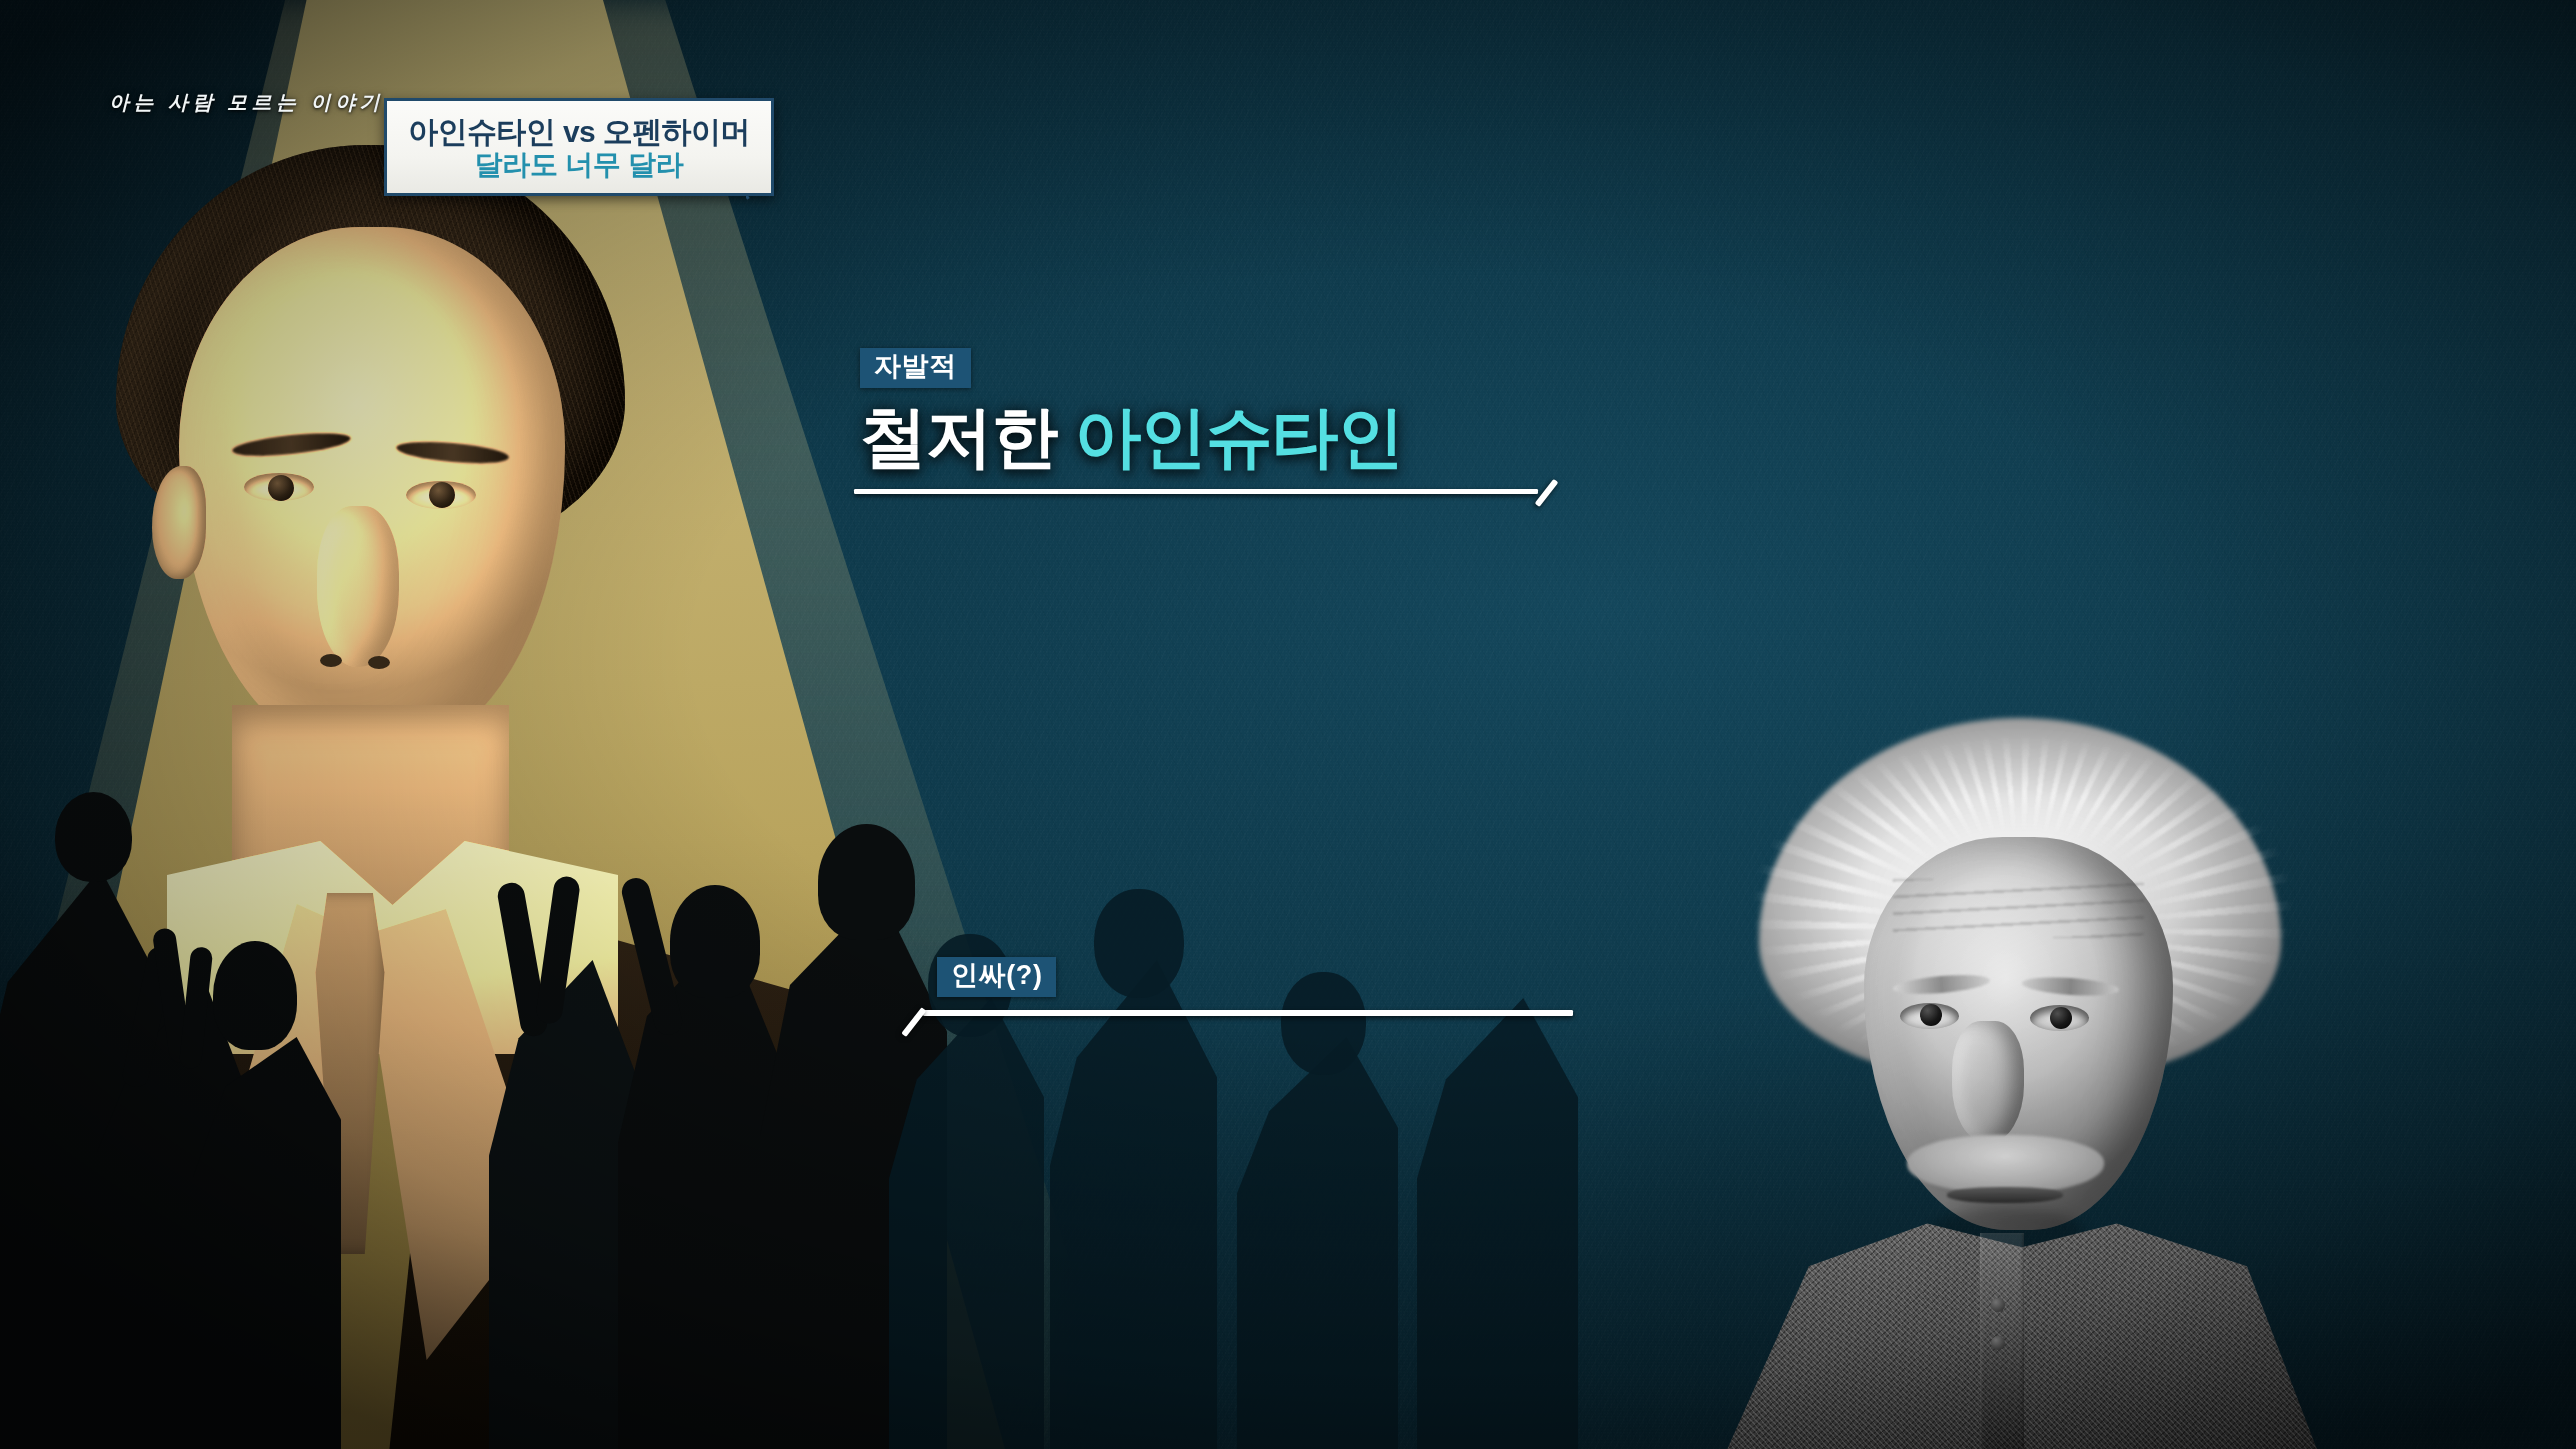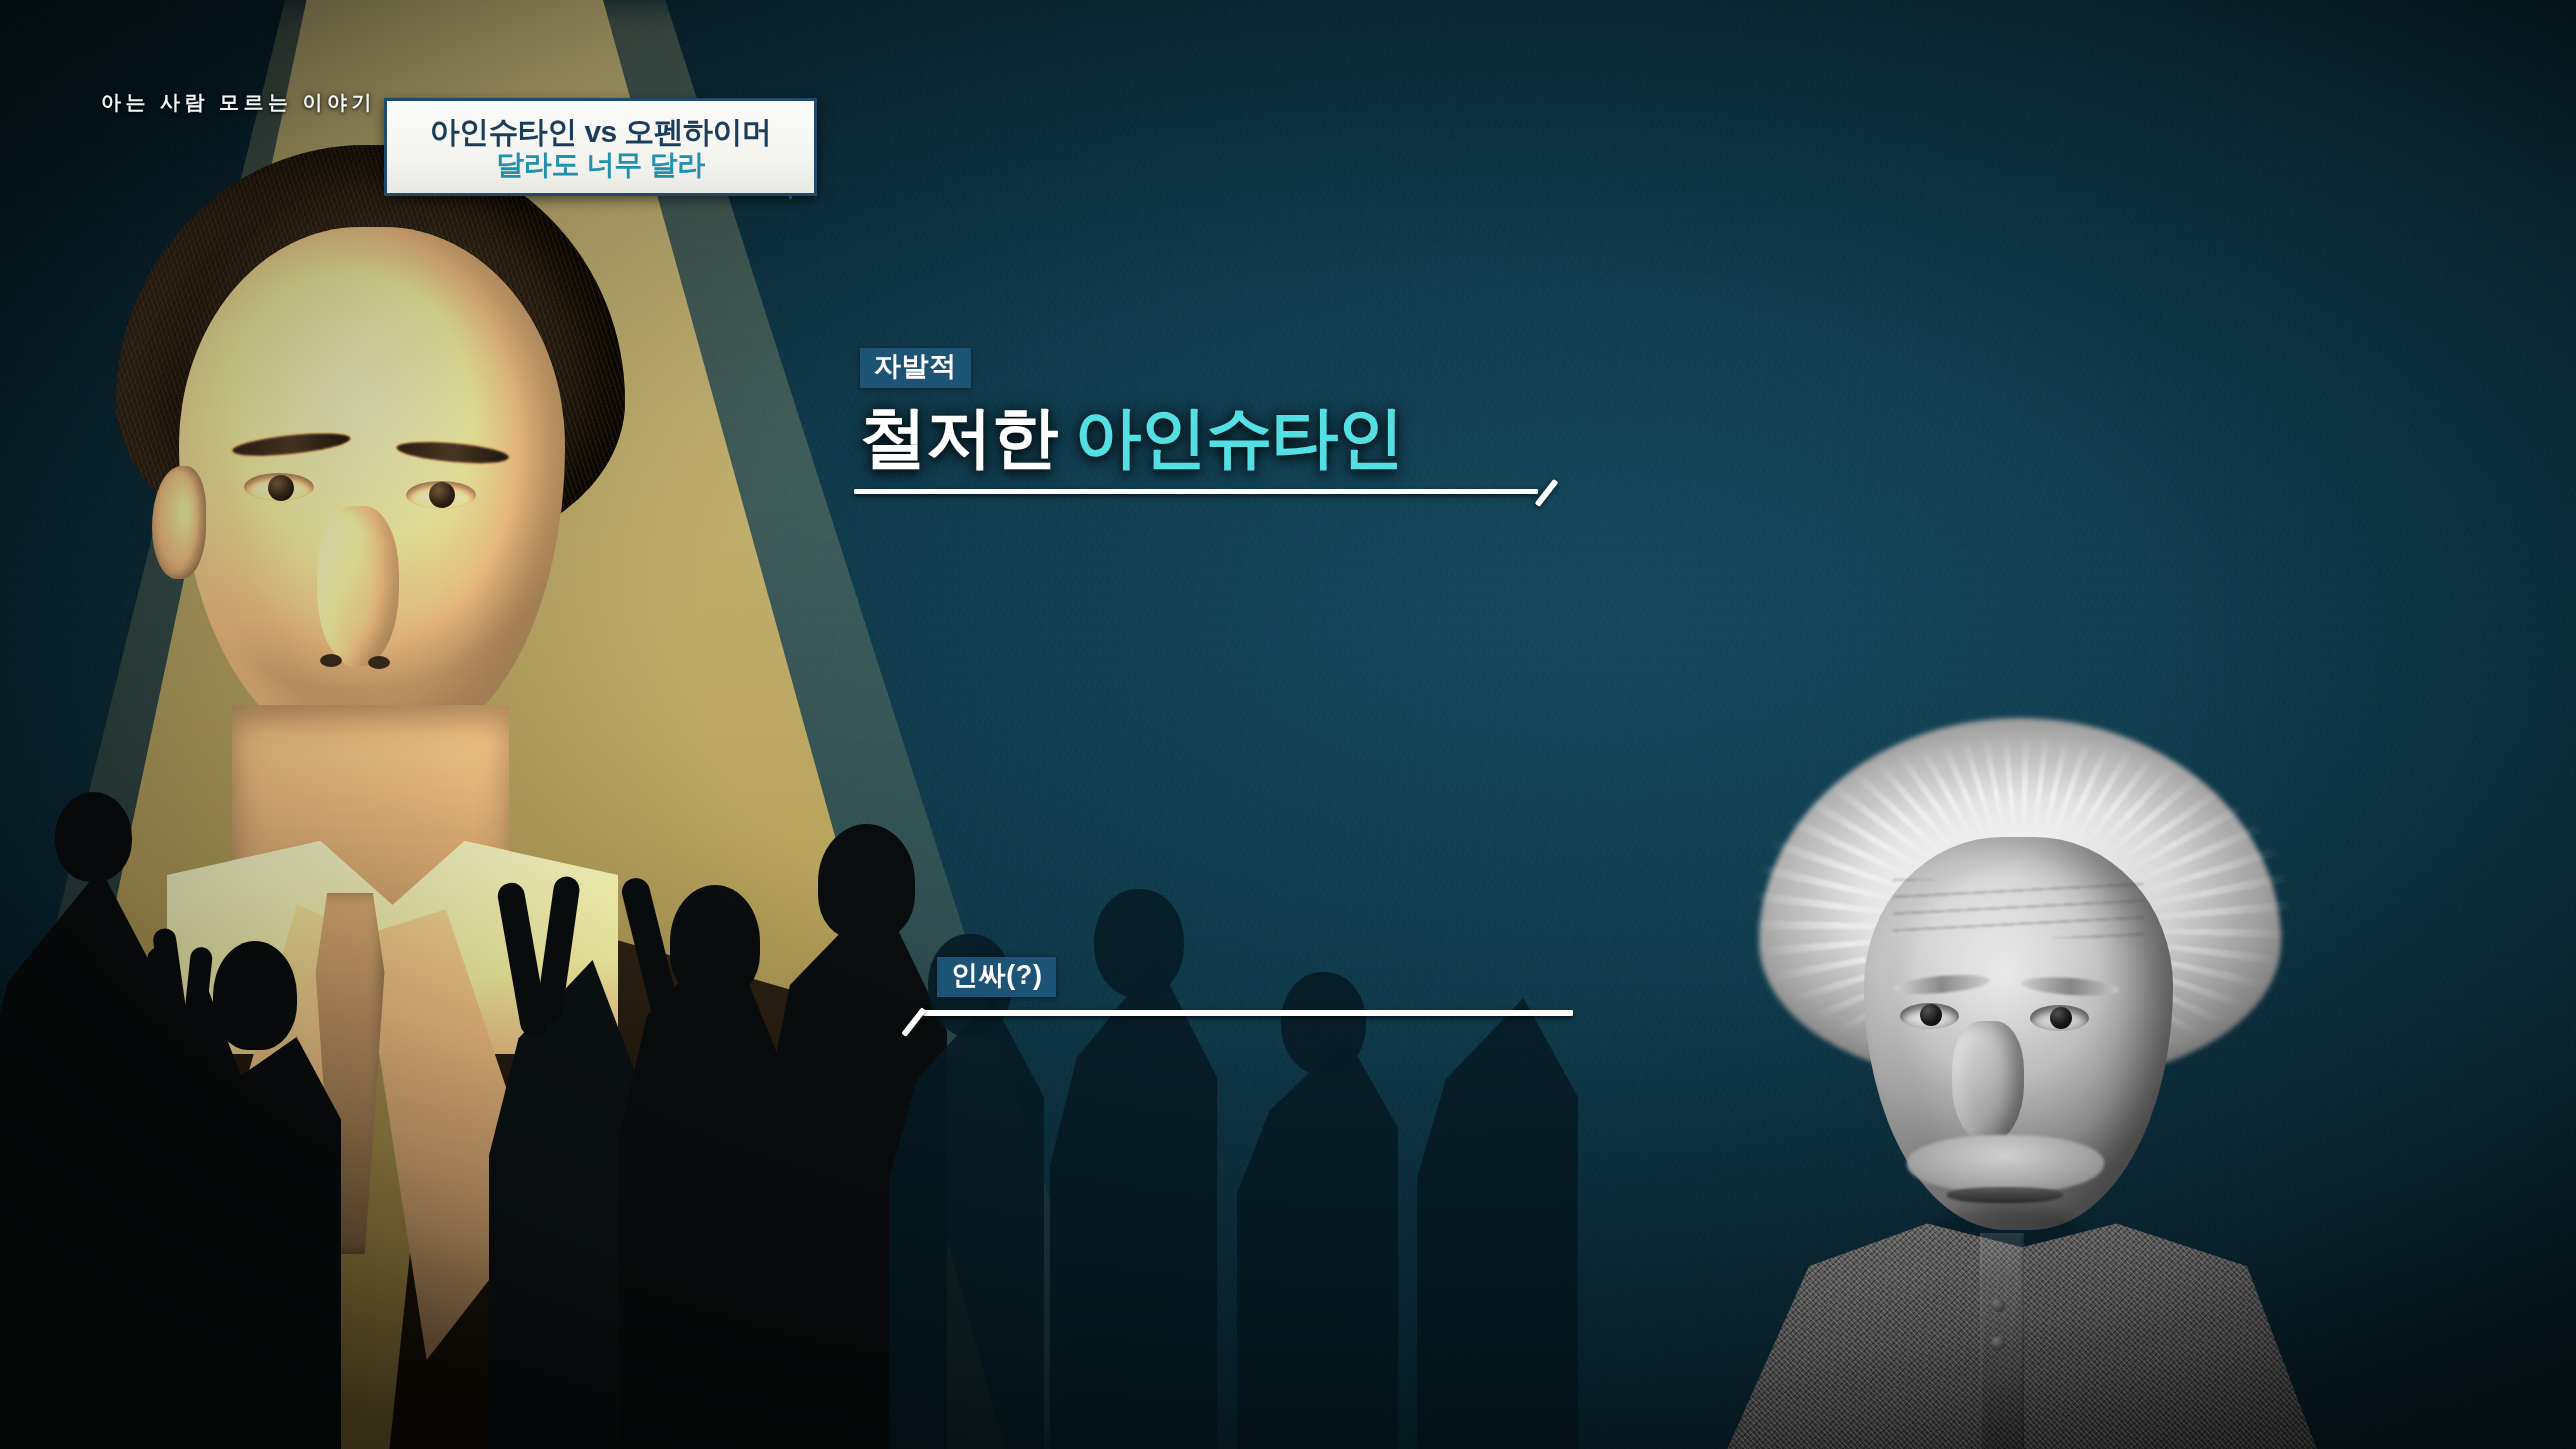--- a/index.html
+++ b/index.html
@@ -255,36 +255,36 @@
   }
   .ein .placket{
     position:absolute;left:293px;top:515px;width:44px;height:219px;
     background:linear-gradient(180deg, rgba(255,255,255,.16), rgba(0,0,0,.22));
     box-shadow:inset 1.3px 0 2.6px rgba(255,255,255,.18), inset -1.3px 0 2.6px rgba(0,0,0,.28);
   }
   .ein .btn{position:absolute;left:304px;width:14px;height:14px;border-radius:50%;
     background:radial-gradient(circle at 35% 30%, #9a9a9a, #3b3b3b);}
 
   
-  .logo{position:absolute;left:100px;top:89px;width:277px;}
+  .logo{position:absolute;left:108px;top:89px;width:277px;font-style:italic;}
   .logo-sub{
     font-size:20px;font-weight:700;letter-spacing:4.5px;color:#f2f6f7;
     text-align:center;white-space:nowrap;
     text-shadow:0 1.3px 3.2px rgba(0,0,0,.85), 0 0 7.7px rgba(0,0,0,.55);
   }
   .logo-main{
     margin-top:7.7px;font-size:55px;font-weight:700;letter-spacing:1.3px;
     color:#f7fbfc;text-align:center;white-space:nowrap;line-height:1.02;
     text-shadow:0 2.6px 6.4px rgba(0,0,0,.9), 0 0 13px rgba(0,0,0,.55);
   }
   .logo-main .accent{color:#58d8d8;}
 
   
   .title-card{
-    position:absolute;left:384px;top:98px;width:433px;height:98px;
+    position:absolute;left:384px;top:98px;width:390px;height:98px;
     background:linear-gradient(180deg,#fbfbf9 0%, #f4f4f0 60%, #e9e9e4 100%);
     border:3.2px solid #204a6b;
     box-shadow:0 3.9px 11.6px rgba(0,0,0,.55);
     display:flex;flex-direction:column;align-items:center;justify-content:center;
     padding-top:2.6px;
   }
   .title-line1{
     font-size:30px;font-weight:700;color:#1b3d5c;letter-spacing:-0.6px;
     line-height:1.05;white-space:nowrap;
   }

